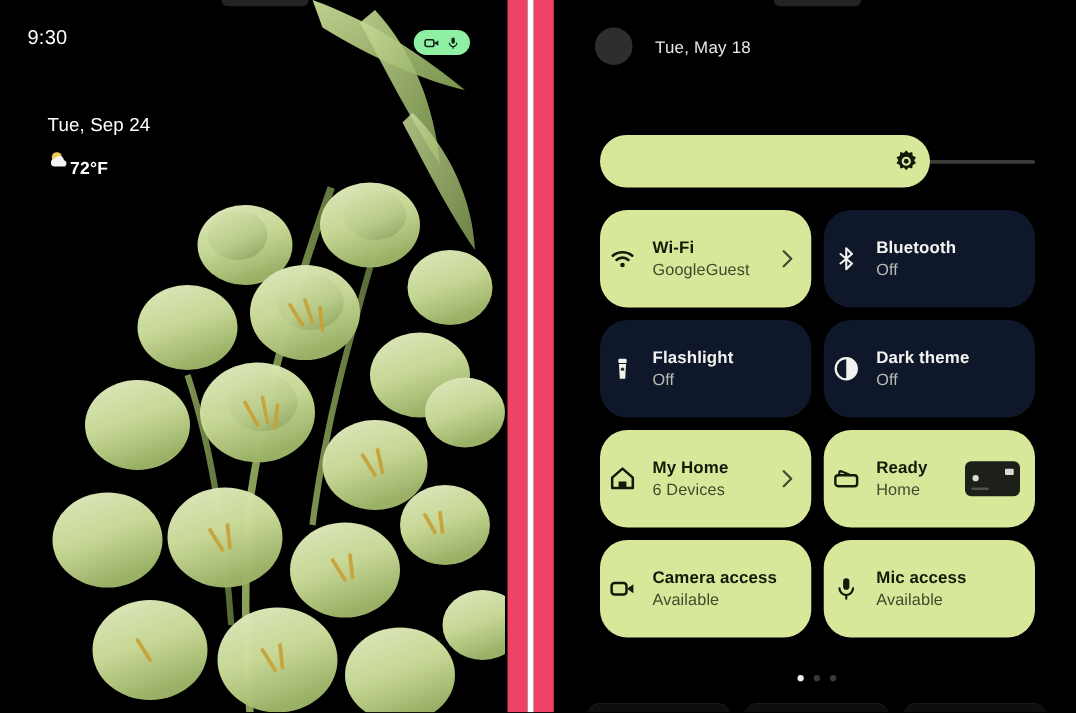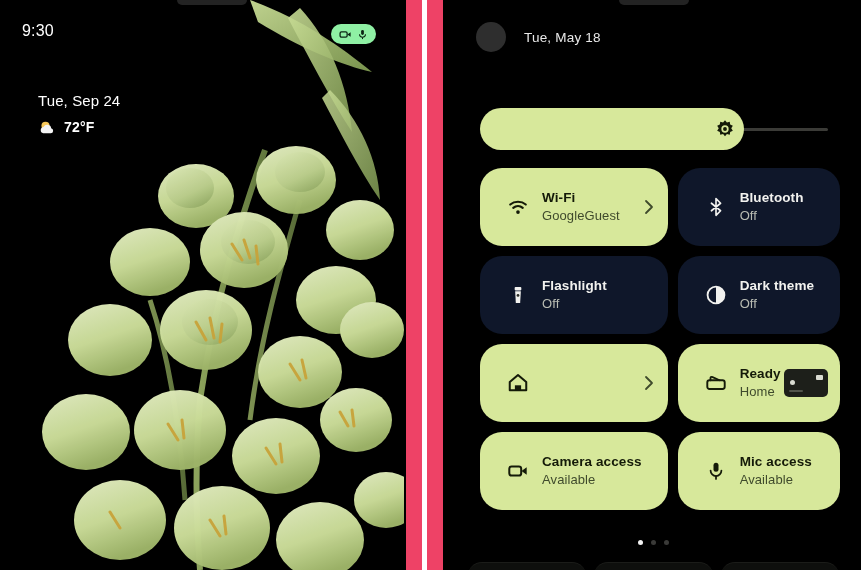--- a/index.html
+++ b/index.html
@@ -21,21 +21,21 @@
   .lock-clock{position:absolute;left:22px;top:22px;color:#fff;
               font-size:16px;font-weight:400;letter-spacing:.2px;}
 
   .privacy-pill{position:absolute;right:48px;top:24px;height:20px;
                 display:flex;align-items:center;gap:5px;
                 padding:0 8px;border-radius:11px;background:#8ff0a4;}
   .privacy-pill svg{display:block;}
 
   .lock-info{position:absolute;left:38px;top:92px;}
   .lock-date{color:#fff;font-size:15px;font-weight:400;letter-spacing:.1px;}
-  .lock-weather{display:flex;align-items:flex-start;gap:8px;margin-top:10px;}
+  .lock-weather{display:flex;align-items:flex-end;gap:0;margin-top:10px;}
   .lock-temp{color:#fff;font-size:14px;font-weight:700;letter-spacing:.2px;}
 
   
   .wallpaper{position:absolute;inset:0;overflow:hidden;}
   .wp-svg{position:absolute;left:0;top:0;width:404px;height:570px;}
 
   
   .divider{position:absolute;top:0;height:570px;}
   .band{position:absolute;top:0;height:570px;background:#ee4266;}
   .band-a{left:406px;width:16px;}
@@ -61,21 +61,21 @@
   .br-track{position:absolute;left:0;top:20px;width:348px;height:3px;
             background:#3b3b37;border-radius:2px;}
   .br-fill{position:absolute;left:0;top:0;width:266px;height:42px;
            background:#d7e89b;border-radius:21px;}
   .br-icon{position:absolute;left:235px;top:11px;width:20px;height:20px;}
 
   
   .tiles{position:absolute;left:34px;top:168px;width:348px;
          display:grid;grid-template-columns:1fr 1fr;gap:10px 10px;}
   .tile{position:relative;height:78px;border-radius:22px;
-        display:flex;align-items:center;padding:0 26px;box-sizing:border-box;}
+        display:flex;align-items:center;padding:0 6px;box-sizing:border-box;}
   .tile.on{background:#d7e89b;}
   .tile.off{background:#0f172a;}
   .tile-icon{width:24px;height:24px;flex:0 0 24px;display:flex;
              align-items:center;justify-content:center;margin-right:12px;}
   .tile-text{display:flex;flex-direction:column;justify-content:center;min-width:0;}
   .tile-title{font-size:13.5px;font-weight:700;letter-spacing:.1px;line-height:1.35;
               white-space:nowrap;}
   .tile-sub{font-size:13px;font-weight:400;letter-spacing:.1px;line-height:1.35;
             white-space:nowrap;}
   .tile.on .tile-title{color:#141a08;}
@@ -318,20 +318,24 @@
         </span>
       </div>
 
       <div class="tile on">
         <span class="tile-icon">
           <svg width="22" height="22" viewBox="0 0 24 24">
             <path d="M12 3.2 L21 11 L21 20 L3 20 L3 11 Z" fill="none" stroke="#141a08" stroke-width="2.2" stroke-linejoin="round"></path>
             <path d="M8.6 20 L8.6 14.5 L15.4 14.5 L15.4 20 Z" fill="#141a08"></path>
           </svg>
         </span>
+        <span class="tile-text">
+          <span class="tile-title">My Home</span>
+          <span class="tile-sub">6 Devices</span>
+        </span>
         <span class="tile-chevron">
           <svg width="10" height="16" viewBox="0 0 10 16">
             <path d="M2 2 L8 8 L2 14" fill="none" stroke="#3f4a2c" stroke-width="1.8" stroke-linecap="round" stroke-linejoin="round"></path>
           </svg>
         </span>
       </div>
 
       <div class="tile on">
         <span class="tile-icon">
           <svg width="22" height="22" viewBox="0 0 24 24">

